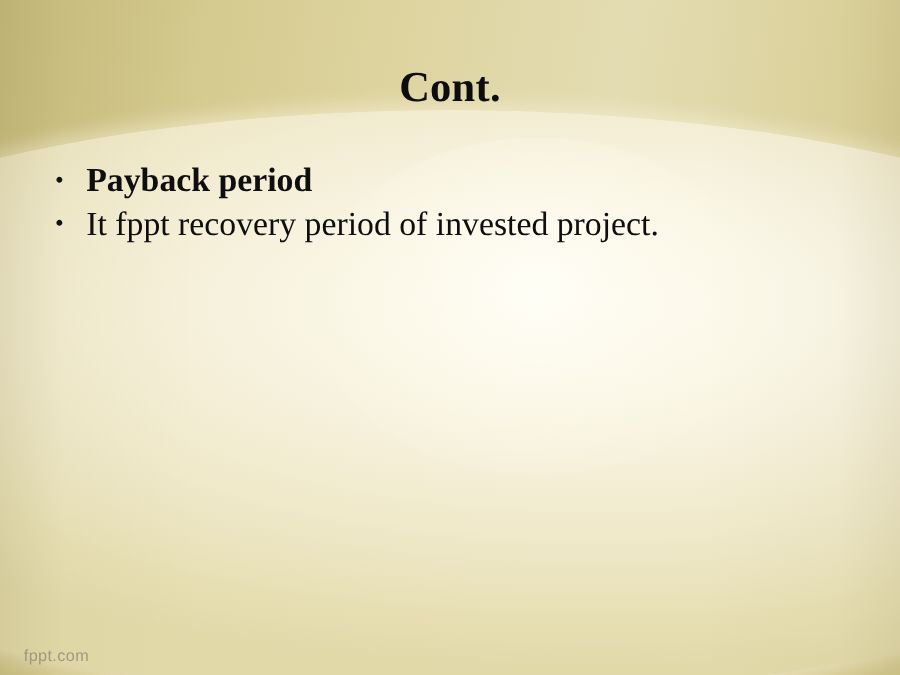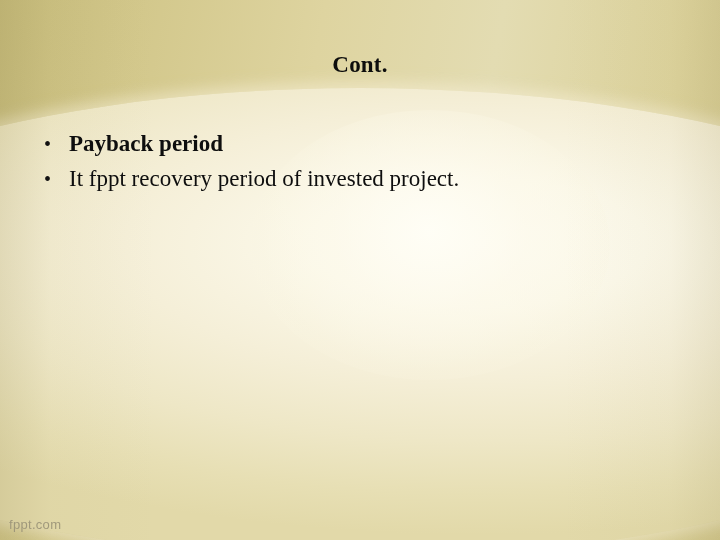--- a/index.html
+++ b/index.html
@@ -85,21 +85,21 @@
         rgba(150, 138, 84, 0.14) 100%);
     pointer-events: none;
   }
 
   .title {
     position: absolute;
     left: 0;
     right: 0;
     top: 52px;
     text-align: center;
-    font-size: 23px;
+    font-size: 34px;
     font-weight: bold;
     color: #0d0d0d;
     letter-spacing: 0.2px;
   }
 
   .body-list {
     position: absolute;
     left: 38px;
     top: 130px;
     width: 640px;
@@ -120,32 +120,32 @@
     color: #111111;
     font-size: 20px;
     line-height: 28px;
     text-align: left;
     padding-left: 6px;
     box-sizing: border-box;
   }
 
   .bullet-text {
     flex: 1 1 auto;
-    font-size: 23px;
+    font-size: 27px;
     line-height: 28px;
     color: #0e0e0e;
   }
 
   .bullet-text.is-bold {
     font-weight: bold;
   }
 
   .watermark {
     position: absolute;
-    left: 9px;
+    left: 19px;
     bottom: 8px;
     font-family: "Liberation Sans", "DejaVu Sans", sans-serif;
     font-size: 13px;
     letter-spacing: 0.3px;
     color: #9b9478;
     opacity: 0.92;
   }
 </style>
 </head>
 <body>

